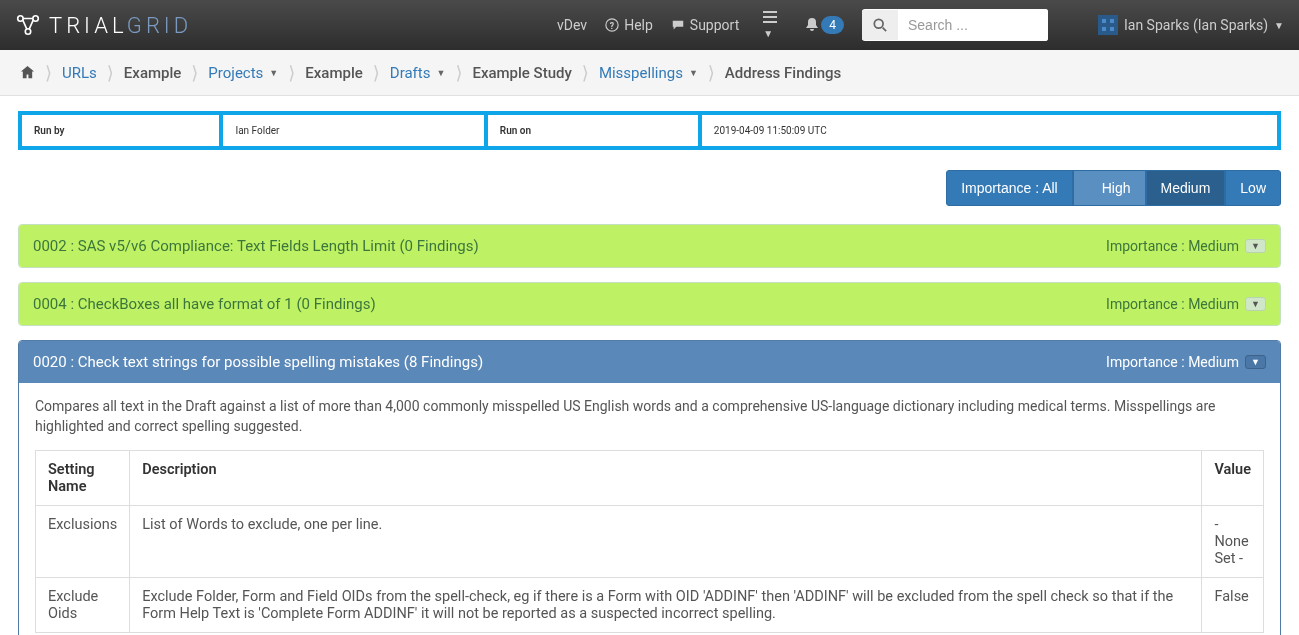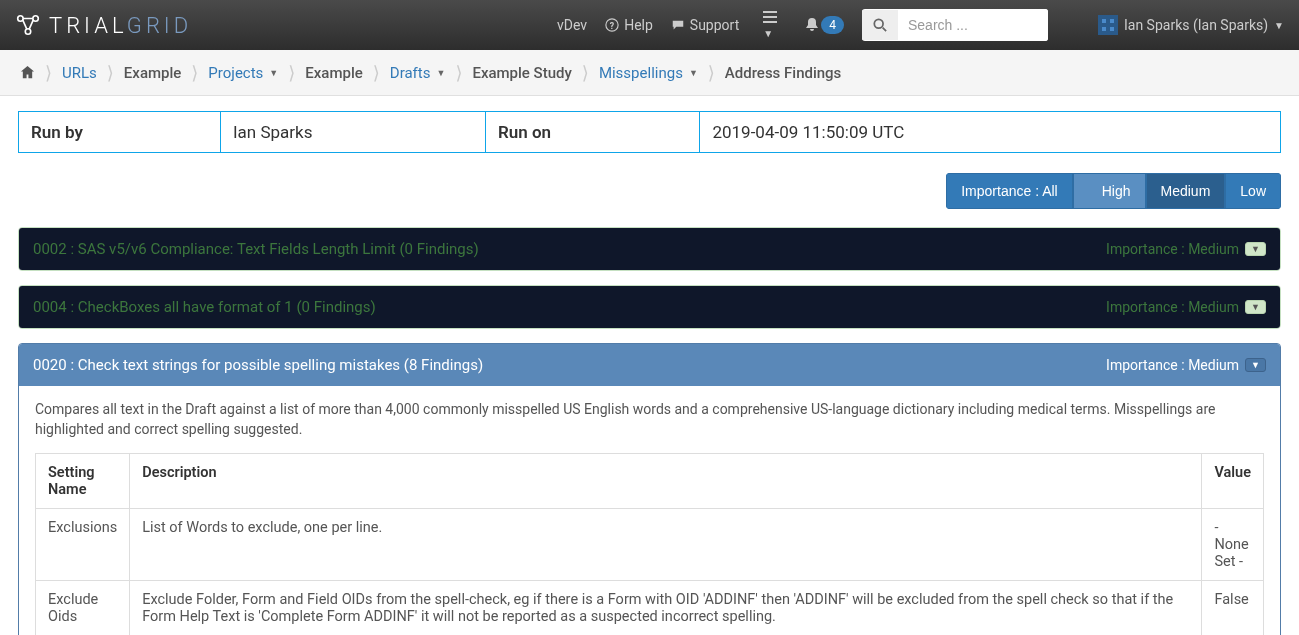--- a/index.html
+++ b/index.html
@@ -31,35 +31,35 @@
 .crumb { color:#337ab7; cursor:pointer; display:flex; align-items:center; gap:4px; }
 .crumb.active { color:#555; font-weight:500; cursor:default; }
 .crumb-sep { color:#ccc; font-size:18px; font-weight:300; }
 .crumb-caret { font-size:9px; margin-left:2px; color:#666; }
 .home-icon { width:15px; height:15px; }
 
 .content { padding:15px 18px; }
 
 
 .run-table { width:100%; border:1px solid #ddd; border-collapse:collapse; margin-bottom:20px; }
-.run-table td { padding:10px 12px; border:1px solid #0ea5e9; font-size:17px; }
+.run-table td { padding:10px 12px; border:4px solid #0ea5e9; font-size:10px; }
 .run-table .label-cell { font-weight:600; }
 
 
 .filter-row { display:flex; justify-content:flex-end; margin-bottom:18px; }
 .btn-group { display:flex; border-radius:4px; overflow:hidden; }
 .btn-group button { border:1px solid #2e6da4; padding:9px 14px; font-size:14px; cursor:pointer; }
 .btn-group button.blue-light { background:#337ab7; color:#fff; }
 .btn-group button.blue-med { background:#5a8fc2; color:#fff;padding-left:28px; }
 .btn-group button.blue-dark { background:#2b5f8e; color:#fff; }
 
 
 .panel { border:1px solid; border-radius:4px; margin-bottom:14px; }
 .panel-success { border-color:#c5e0c1; }
-.panel-success .panel-heading { background:#0f172a; color:#3c763d; }
+.panel-success .panel-heading { background:#bef264; color:#3c763d; }
 .panel-expanded { border-color:#527ca8; }
 .panel-expanded .panel-heading { background:#5a88b8; color:#fff; }
 .panel-heading { padding:12px 14px; display:flex; justify-content:space-between; align-items:center; cursor:pointer; font-size:15px; border-radius:3px; }
 .panel-heading.rounded-top { border-radius:3px 3px 0 0; }
 .importance-tag { display:flex; align-items:center; gap:6px; font-size:14px; }
 .imp-caret-btn { background:#d0e6c8; border:1px solid #b8d4af; border-radius:3px; padding:1px 5px; font-size:9px; color:#555; cursor:pointer; }
 .imp-caret-btn.blue { background:#4a77a6; border-color:#3d638c; color:#fff; }
 
 .panel-body { padding:14px 16px 8px; font-size:14px; color:#555; }
 .panel-desc { margin-bottom:14px; line-height:1.4; }
@@ -165,21 +165,21 @@
     <span class="crumb active">Address Findings</span>
   </div>
 </div>
 
 <div class="content">
 
   <table class="run-table">
     <tbody>
         <tr>
       <td class="label-cell" style="width:16%">Run by</td>
-      <td style="width:21%">Ian Sparks</td>
+      <td style="width:21%">Ian Folder</td>
       <td class="label-cell" style="width:17%">Run on</td>
       <td>2019-04-09 11:50:09 UTC</td>
     </tr>
   </tbody>
     </table>
 
   <div class="filter-row">
     <div class="btn-group">
       <button class="blue-light">Importance : All</button>
       <button class="blue-med">High</button>

